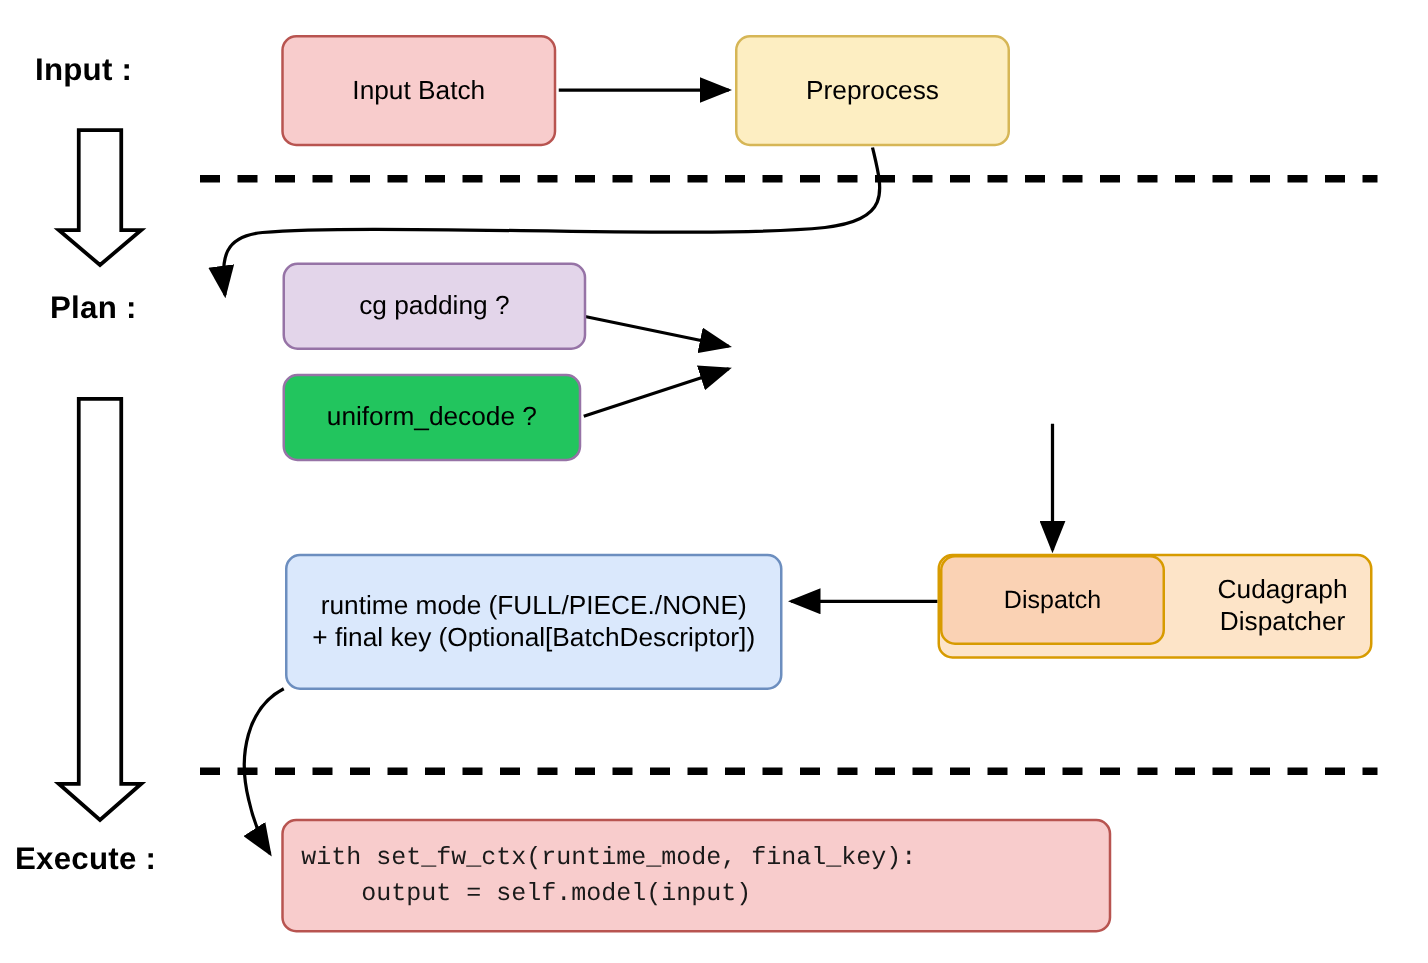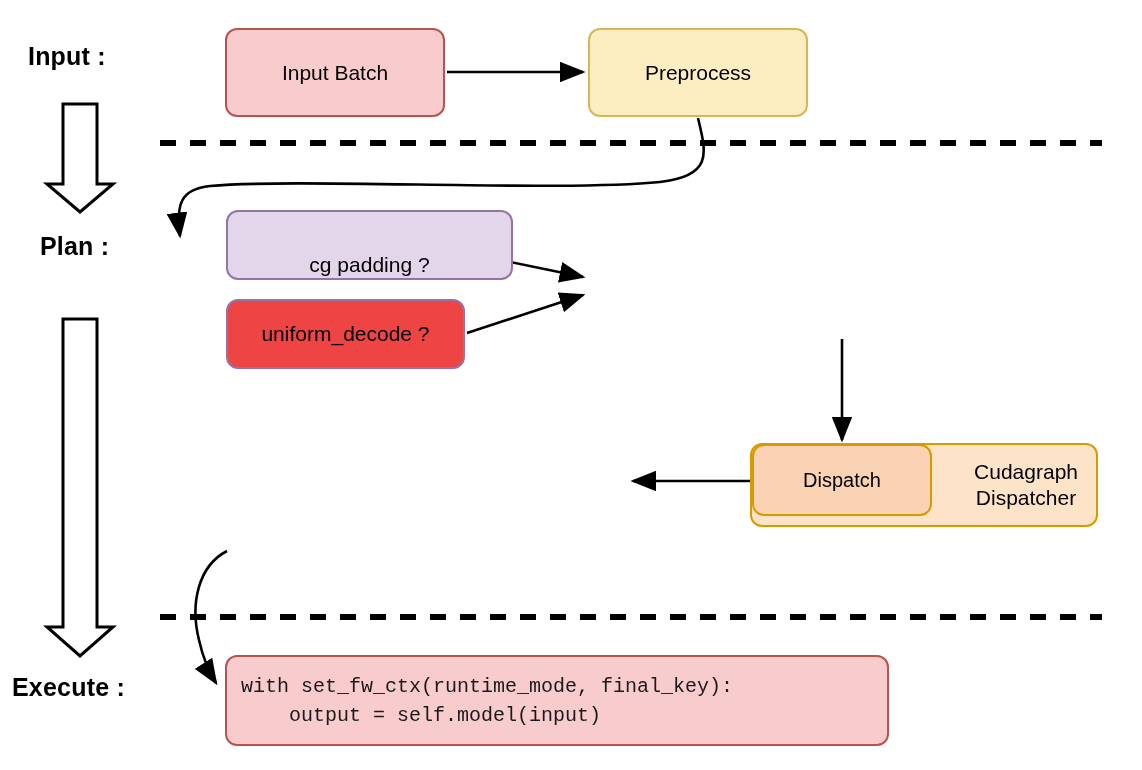--- a/index.html
+++ b/index.html
@@ -13,24 +13,24 @@
         display:flex;align-items:center;justify-content:center;text-align:center;
         font-size:21px;line-height:1.22;border-width:2px;border-style:solid;}
 
   .stage-label{position:absolute;font-weight:bold;font-size:25px;letter-spacing:.2px;
                white-space:nowrap;}
 
   .node-input-batch{left:225px;top:28px;width:220px;height:89px;
       background:#f8cccc;border-color:#b85450;}
   .node-preprocess{left:588px;top:28px;width:220px;height:89px;
       background:#fdeec2;border-color:#d6b656;}
-  .node-cg-padding{left:226px;top:210px;width:287px;height:70px;
-      background:#e3d5ea;border-color:#9673a6;align-items:flex-end;}
+  .node-cg-padding{left:226px;top:210px;width:243px;height:70px;
+      background:#e3d5ea;border-color:#9673a6;}
   .node-uniform-decode{left:226px;top:299px;width:239px;height:70px;
-      background:#ef4444;border-color:#9673a6;}
+      background:#22c55e;border-color:#9673a6;}
   .node-init-key{left:588px;top:238px;width:512px;height:99px;
       background:#d7e8d2;border-color:#82b366;padding:0 10px;}
   .node-runtime-mode{left:228px;top:443px;width:398px;height:109px;
       background:#dae8fc;border-color:#6c8ebf;}
   .node-cudagraph-dispatcher{left:750px;top:443px;width:348px;height:84px;
       background:#fde4c8;border-color:#d79b00;
       justify-content:flex-end;padding-right:18px;}
   .node-dispatch{left:752px;top:444px;width:180px;height:72px;
       background:#fad2b4;border-color:#d79b00;font-size:20px;z-index:3;}
   .node-code{left:225px;top:655px;width:664px;height:91px;
@@ -95,20 +95,26 @@
 
   <div class="node node-cg-padding">
     <span class="node-label">cg padding ?</span>
   </div>
 
   <div class="node node-uniform-decode">
     <span class="node-label">uniform_decode ?</span>
   </div>
 
 
+  <div class="node node-runtime-mode">
+    <span class="node-label">
+      <span>runtime mode (FULL/PIECE./NONE)</span><br>
+      <span>+ final key (Optional[BatchDescriptor])</span>
+    </span>
+  </div>
 
   <div class="node node-cudagraph-dispatcher">
     <span class="node-label">
       <span>Cudagraph</span><br>
       <span>Dispatcher</span>
     </span>
   </div>
 
   <div class="node node-dispatch">
     <span class="node-label">Dispatch</span>

